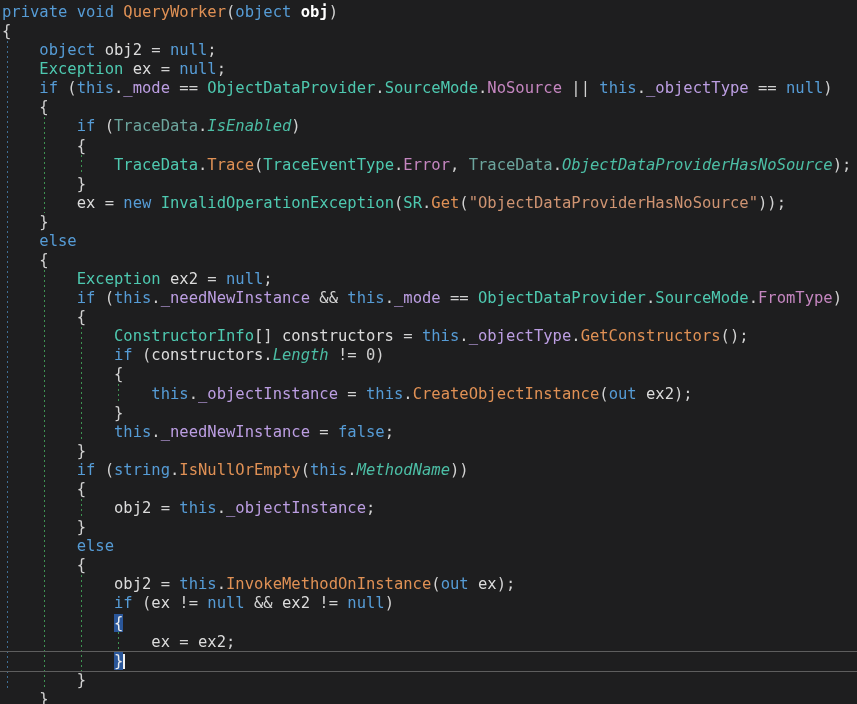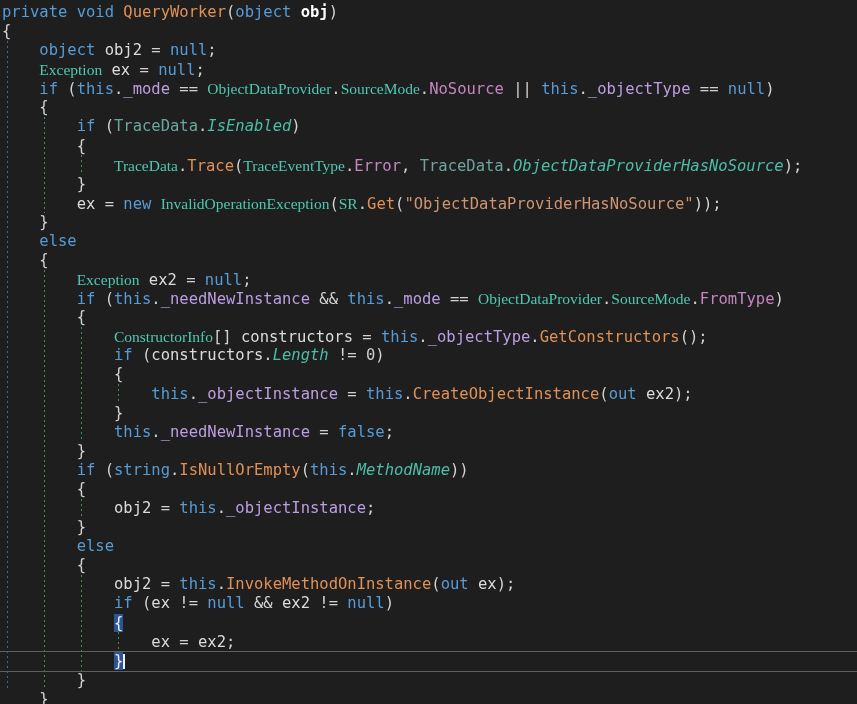--- a/index.html
+++ b/index.html
@@ -9,21 +9,21 @@
     --c-clb:#5E5E5E; --g-blue:#3E6E94; --g-green:#3E9352; --c-caret:#F2F2F2;
   }
   html,body{margin:0;padding:0;}
   body{width:857px;height:704px;overflow:hidden;background:var(--bg);}
   .editor{position:relative;width:857px;height:548px;background:var(--bg);cursor:text;padding-left:23px;}
   .code{position:absolute;left:0;top:3px;font-family:"DejaVu Sans Mono","Liberation Mono",monospace;
         font-size:15.5px;line-height:19.08px;white-space:pre;color:var(--c-pln);}
   .line{height:19.08px;padding-left:2px;}
   .tok-pln{color:var(--c-pln);}
   .tok-kw{color:var(--c-kw);}
-  .tok-ty{color:var(--c-ty);font-family:Liberation Serif, serif;}
+  .tok-ty{color:var(--c-ty);}
   .tok-tym{color:var(--c-tym);}
   .tok-mem{color:var(--c-mem);font-style:italic;}
   .tok-fld{color:var(--c-fld);}
   .tok-enm{color:var(--c-enm);}
   .tok-mth{color:var(--c-mth);}
   .tok-str{color:var(--c-str);}
   .tok-loc{color:var(--c-loc);}
   .tok-par{color:var(--c-par);font-weight:bold;}
   .tok-num{color:var(--c-num);}
   .tok-brh{color:var(--c-brh);background:var(--c-brh-bg);}

